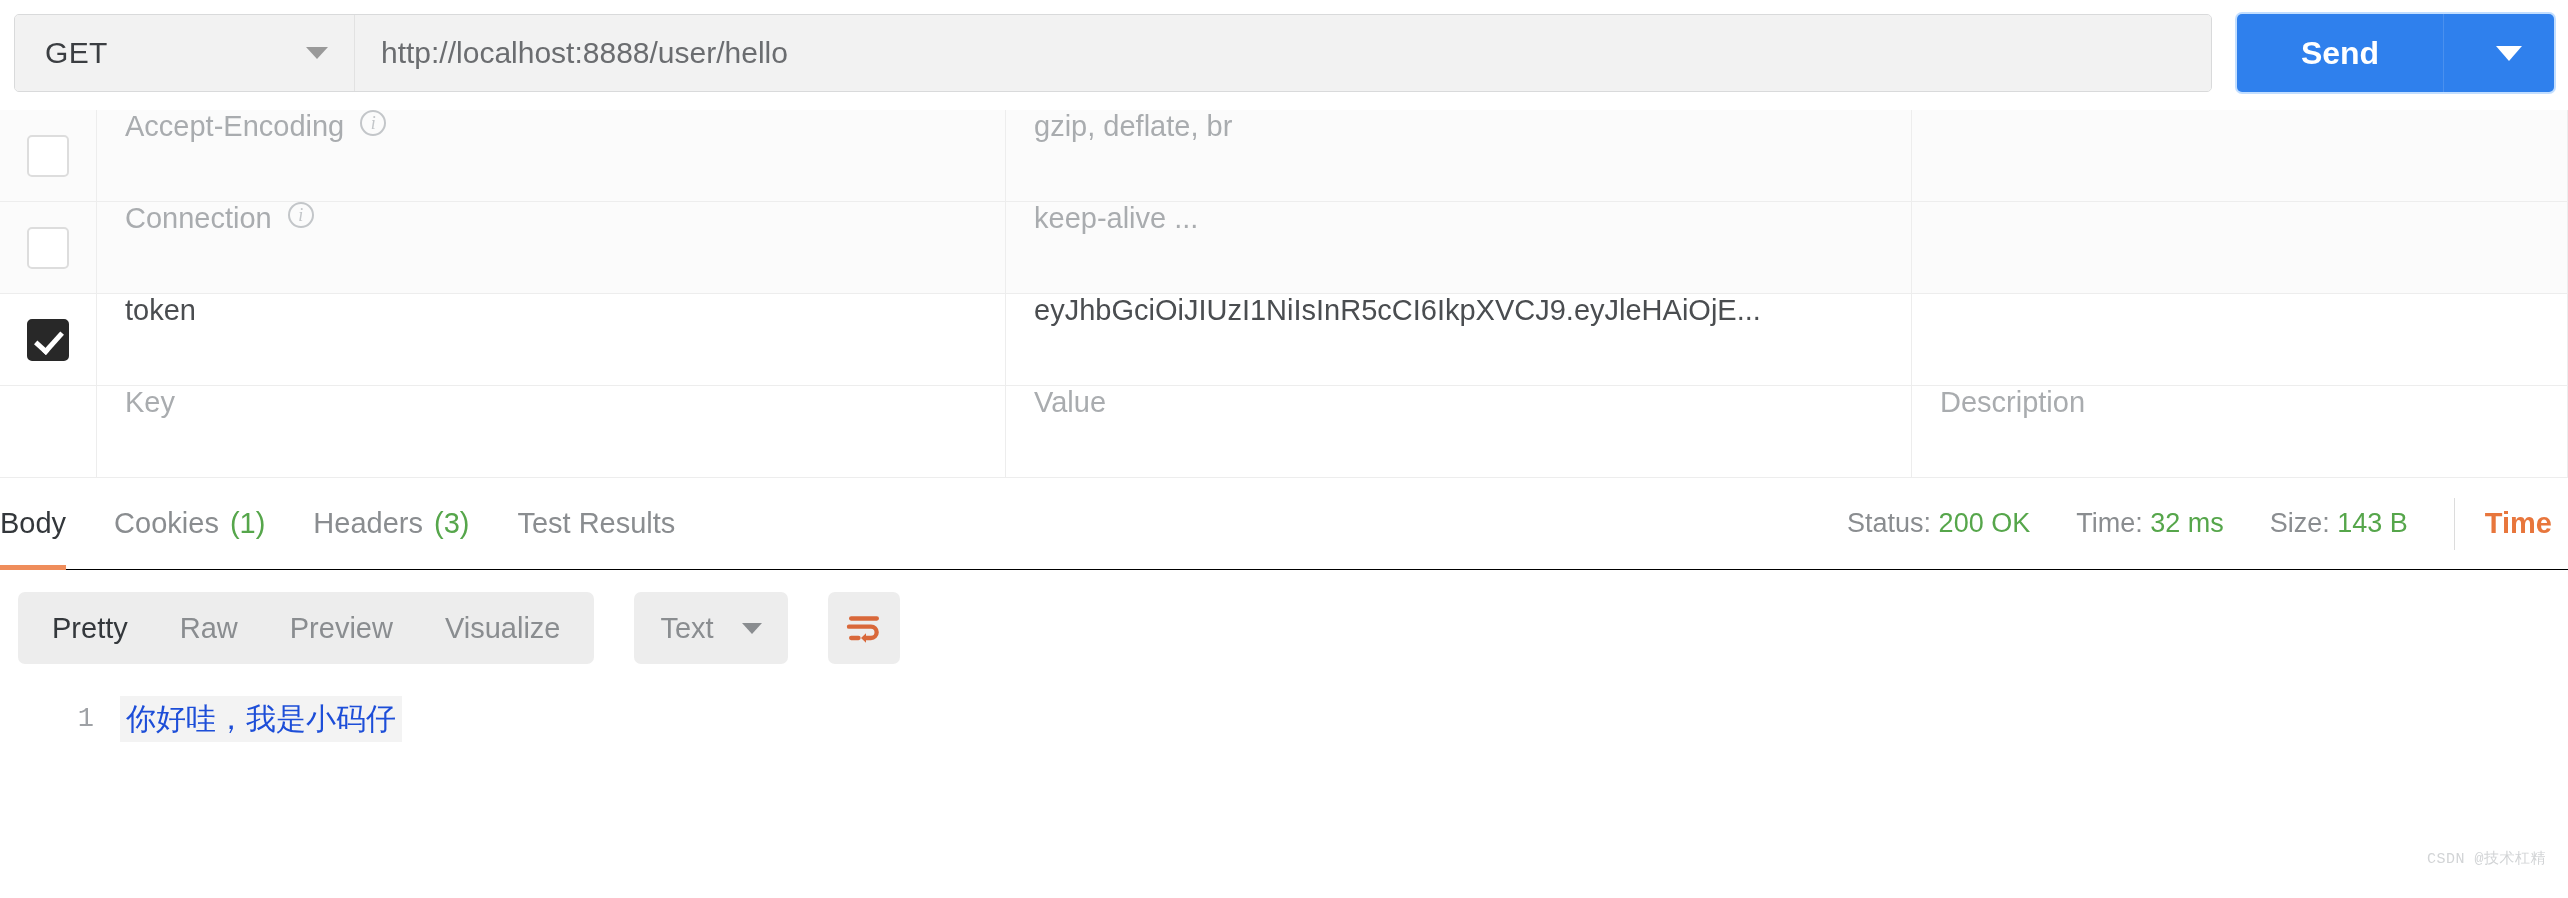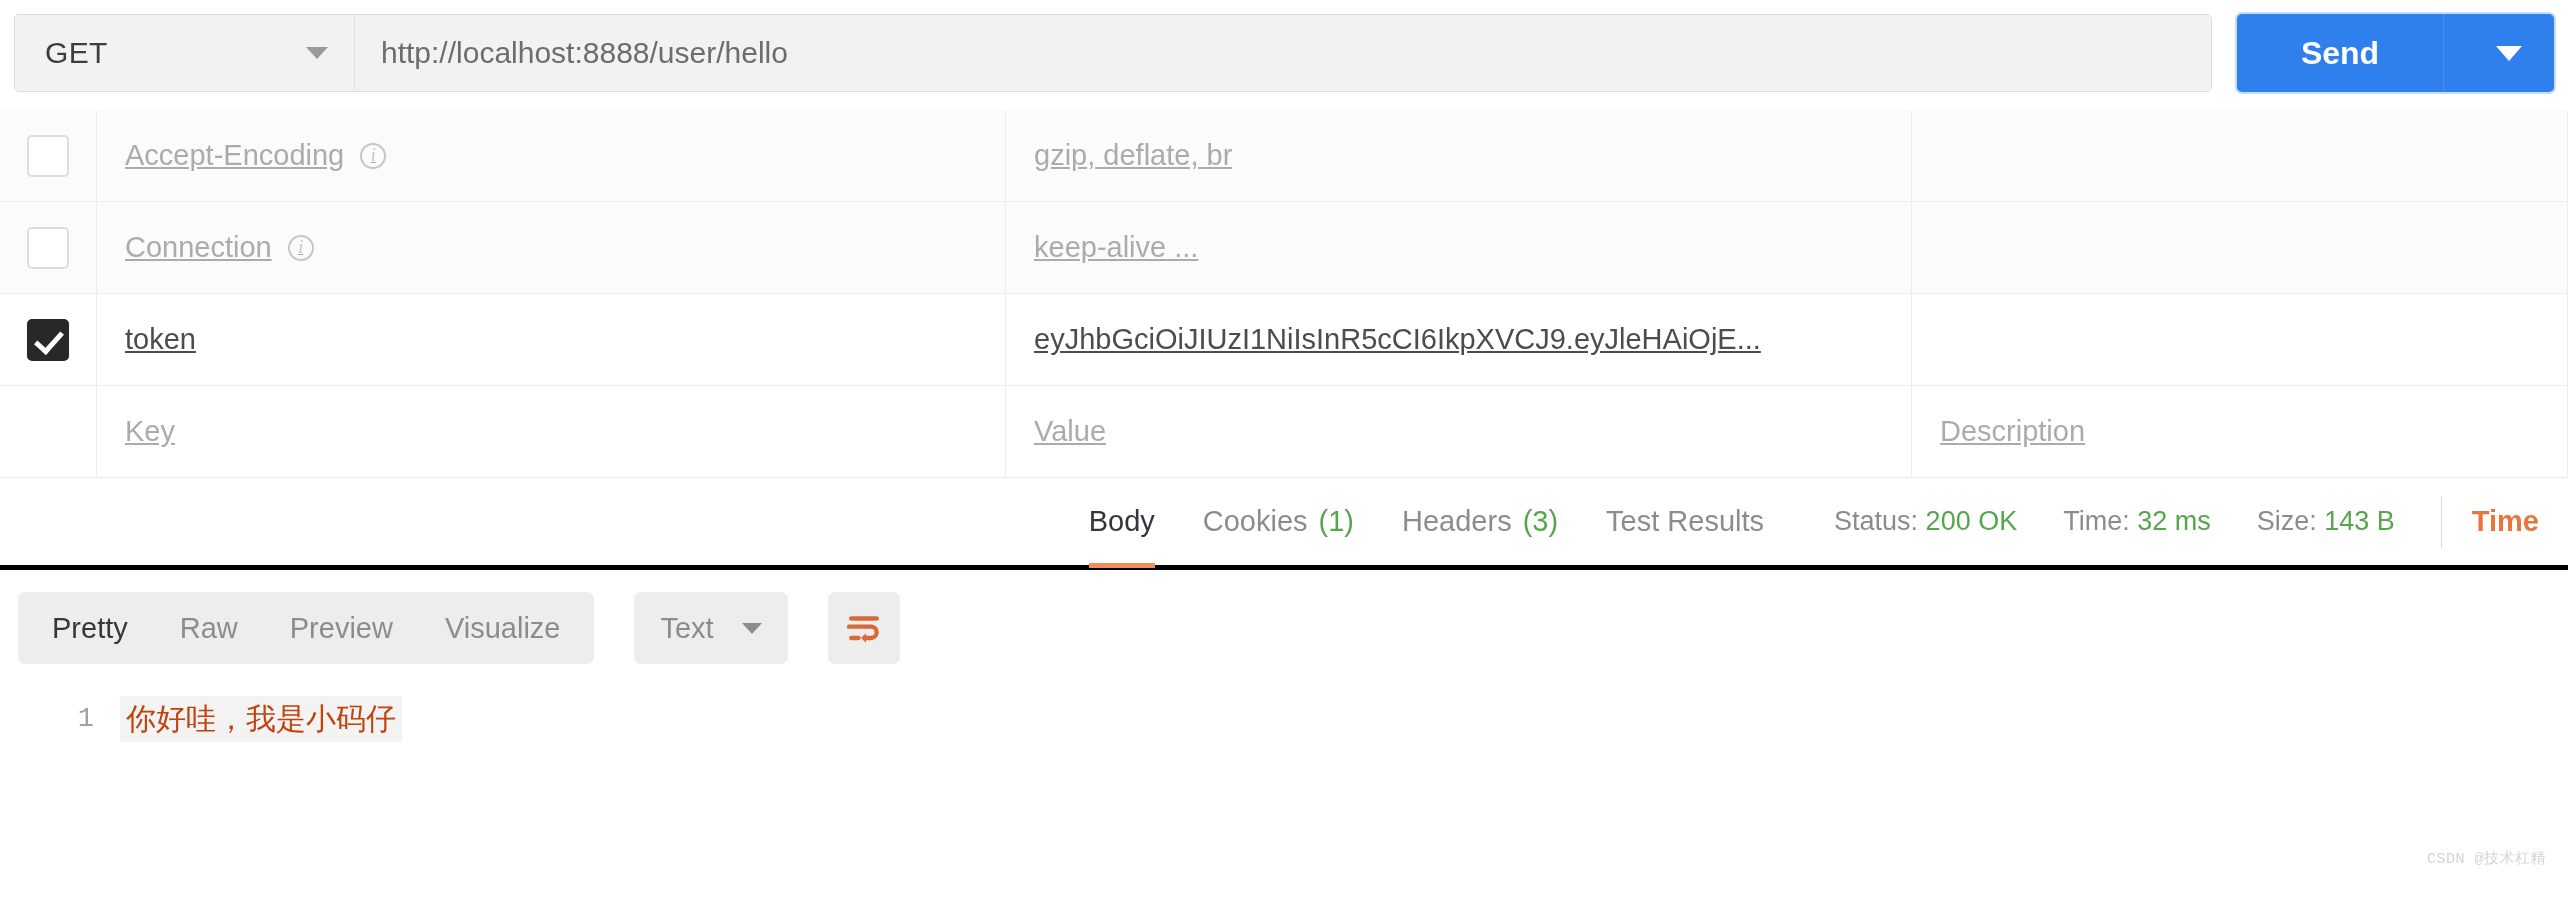--- a/index.html
+++ b/index.html
@@ -153,23 +153,21 @@
     width: 11px; height: 22px;
     border: solid #ffffff;
     border-width: 0 5px 5px 0;
     transform: rotate(42deg);
   }
   .cell-text {
     padding-left: 28px;
     font-size: 29px;
     color: #a9acaf;
     display: flex;
-    align-items: center;
     height: 91px;
-    text-decoration: underline;
   }
   .cell-text.dark { color: #4a4d50; }
   .info-icon {
     display: inline-flex;
     align-items: center;
     justify-content: center;
     width: 26px; height: 26px;
     border: 2px solid #c3c6c9;
     border-radius: 50%;
     color: #c3c6c9;
@@ -178,25 +176,25 @@
     font-style: italic;
     margin-left: 16px;
     cursor: pointer;
     box-sizing: border-box;
   }
 
   
   .response-bar {
     display: flex;
     align-items: center;
-    justify-content: flex-end;
+    justify-content: space-between;
     height: 92px;
-    border-bottom: 5px solid #000000;
-    box-sizing: border-box;
-    padding: 0 29px 0 0;
+    border-bottom: 1px solid #000000;
+    box-sizing: border-box;
+    padding: 0 16px 0 0;
   }
   .resp-tabs {
     display: flex;
     align-items: stretch;
     height: 92px;
   }
   .resp-tab {
     display: flex;
     align-items: center;
     padding: 0 24px;
@@ -308,21 +306,21 @@
     padding-right: 26px;
     box-sizing: border-box;
     font-size: 27px;
     color: #9ea1a5;
     font-family: "Liberation Mono", monospace;
     line-height: 46px;
     user-select: none;
   }
   .code-line {
     font-size: 30px;
-    color: #c2410c;
+    color: #1d4ed8;
     line-height: 46px;
     background: #f3f3f3;
     padding: 0 6px;
     white-space: pre;
   }
 
   
   .watermark {
     position: absolute;
     right: 22px;

